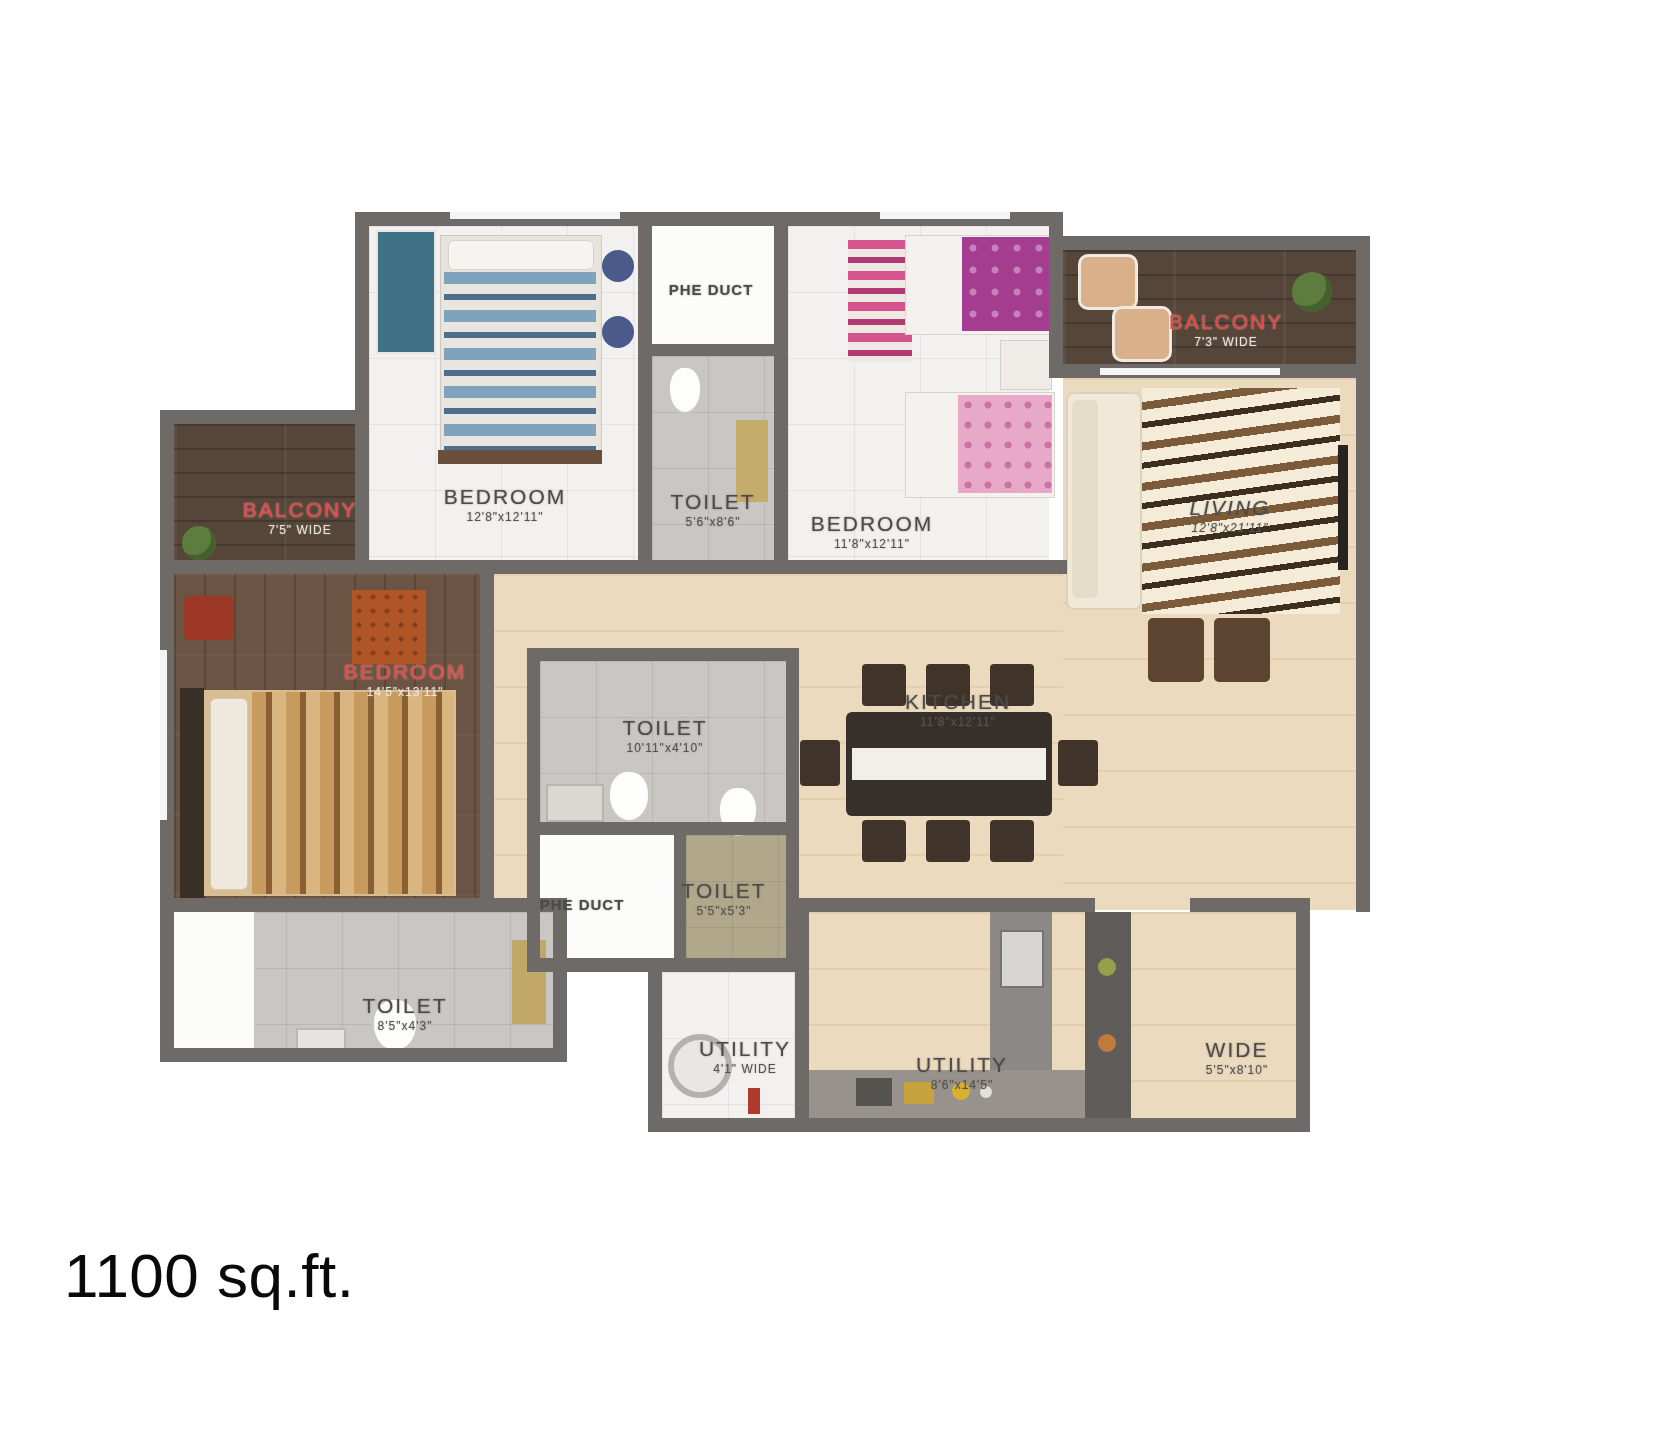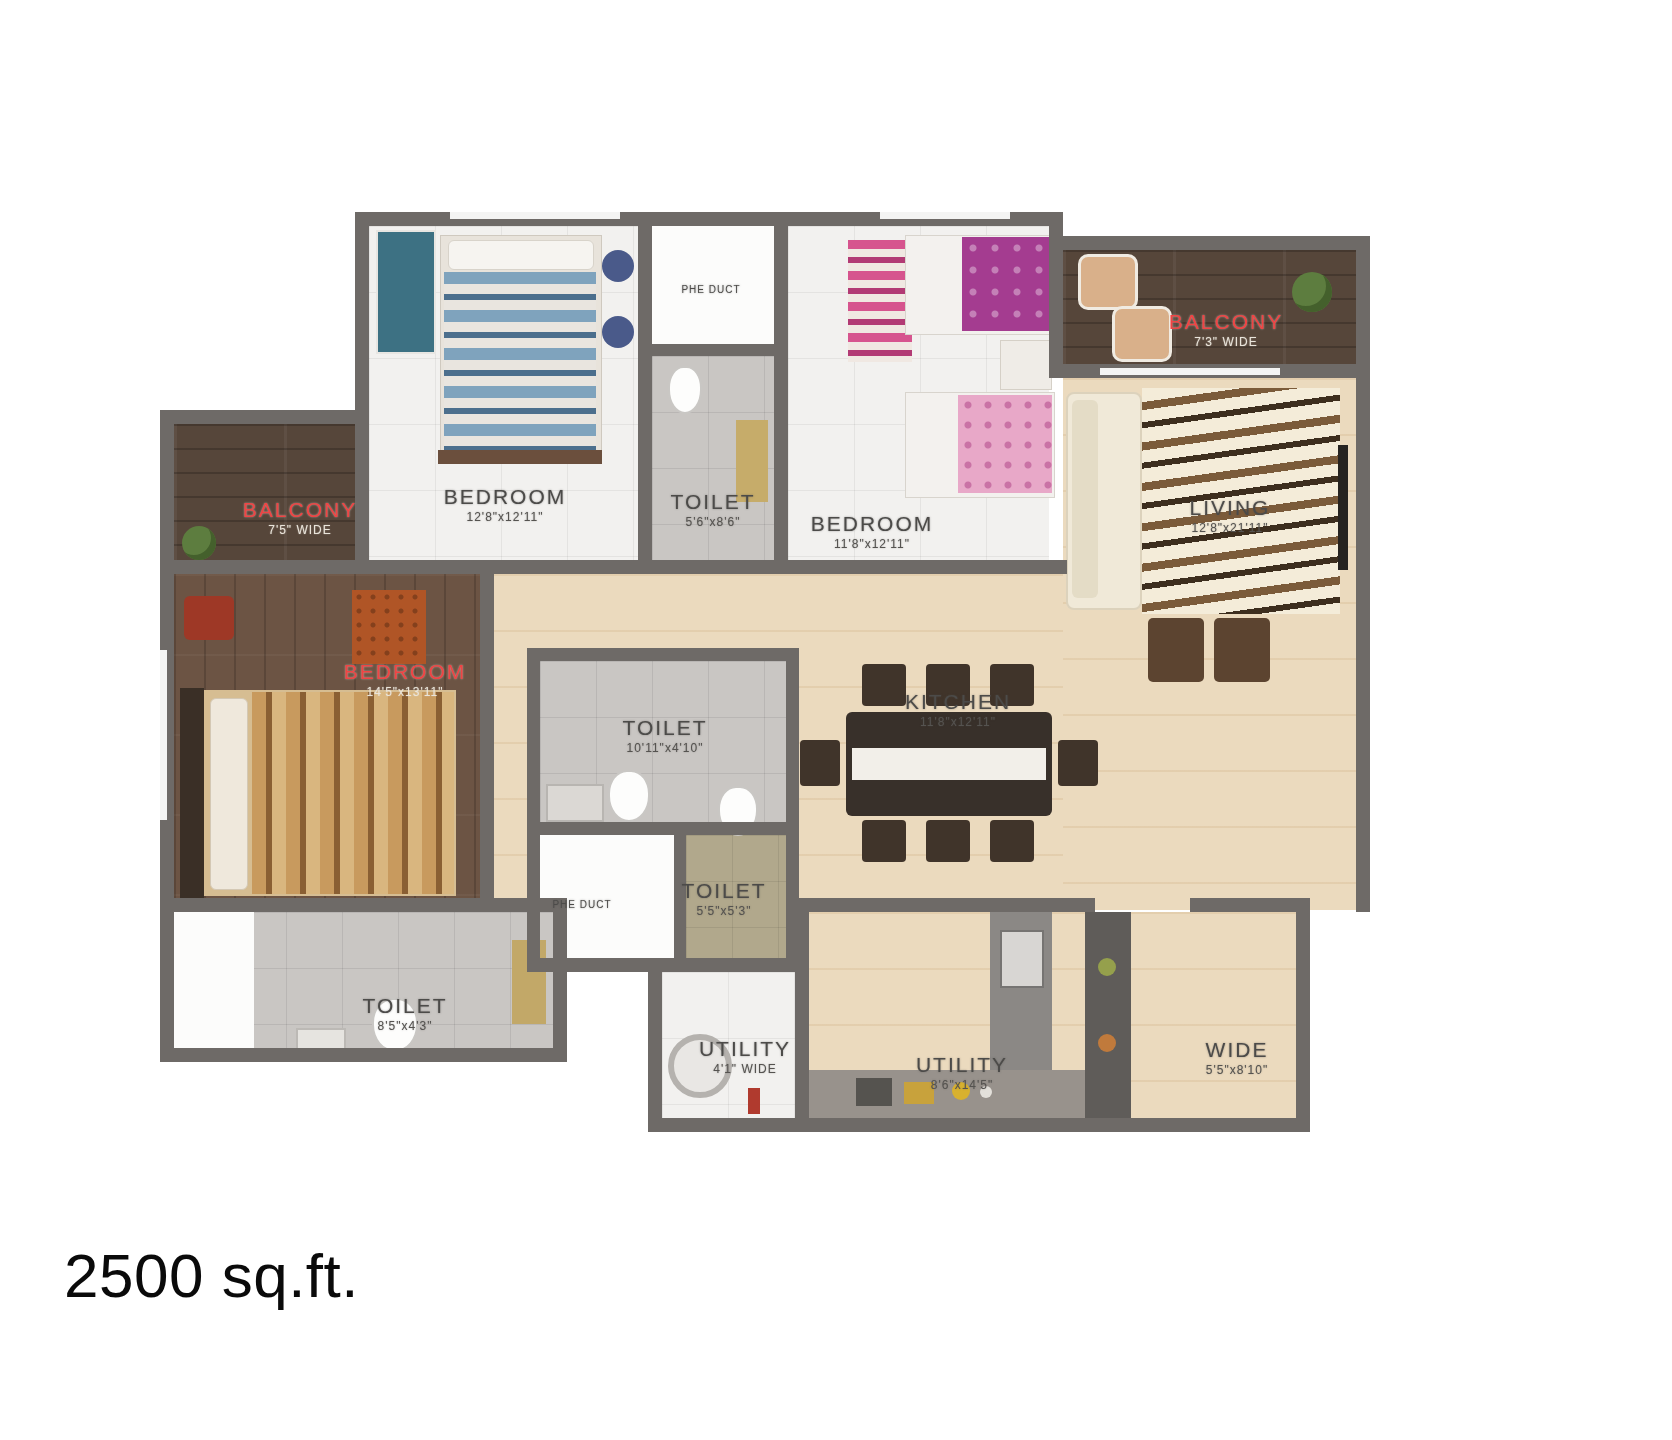--- a/index.html
+++ b/index.html
@@ -40,21 +40,21 @@
   .wc{background:#fdfdfc;border:2px solid #c9c7c4;border-radius:45% 45% 50% 50%;}
   
   .room-label{position:absolute;transform:translate(-50%,-50%);text-align:center;
     white-space:nowrap;line-height:1.25;pointer-events:none;}
   .room-label .nm{font-size:21px;letter-spacing:2px;color:#4c4b49;
     text-shadow:0 0 2px rgba(76,75,73,0.55);}
   .room-label .dim{font-size:12px;letter-spacing:1px;color:#555350;
     text-shadow:0 0 1.5px rgba(85,83,80,0.5);}
   .room-label.light .nm{color:#ef4444;text-shadow:0 0 2px rgba(242,239,233,0.6);}
   .room-label.light .dim{color:#e9e4da;text-shadow:0 0 1.5px rgba(233,228,218,0.55);}
-  .room-label.small .nm{font-size:10px;letter-spacing:1px;}
+  .room-label.small .nm{font-size:15px;letter-spacing:1px;font-weight:bold;}
   
   .caption{position:absolute;left:64px;color:#0a0a0a;font-size:62px;letter-spacing:0.5px;}
 </style>
 </head>
 <body>
 
 <div id="stage">
 
   <div class="floor beige" style="left:493px;top:574px;width:570px;height:336px;"></div>
   <div class="floor beige" style="left:1063px;top:378px;width:293px;height:532px;"></div>
@@ -194,21 +194,21 @@
       <div class="dim">5'6"x8'6"</div>
     </div>
   <div class="room-label" style="left:872px;top:532px;">
     <div class="nm">BEDROOM</div>
       <div class="dim">11'8"x12'11"</div>
     </div>
   <div class="room-label light" style="left:1226px;top:330px;">
     <div class="nm">BALCONY</div>
       <div class="dim">7'3" WIDE</div>
     </div>
-  <div class="room-label" style="left:1230px;top:516px;">
+  <div class="room-label" style="left:1230px;top:516px;font-style:italic;">
     <div class="nm">LIVING</div>
       <div class="dim">12'8"x21'11"</div>
     </div>
   <div class="room-label light" style="left:300px;top:518px;">
     <div class="nm">BALCONY</div>
       <div class="dim">7'5" WIDE</div>
     </div>
   <div class="room-label light" style="left:405px;top:680px;">
     <div class="nm">BEDROOM</div>
       <div class="dim">14'5"x13'11"</div>
@@ -238,15 +238,15 @@
     </div>
   <div class="room-label" style="left:962px;top:1073px;">
     <div class="nm">UTILITY</div>
       <div class="dim">8'6"x14'5"</div>
     </div>
   <div class="room-label" style="left:1237px;top:1058px;">
     <div class="nm">WIDE</div>
       <div class="dim">5'5"x8'10"</div>
     </div>
 
-  <div class="caption" style="top:1240px;">2500 sq.ft.</div>
+  <div class="caption" style="top:1240px;">1100 sq.ft.</div>
 
 </div>
 
 </body></html>

